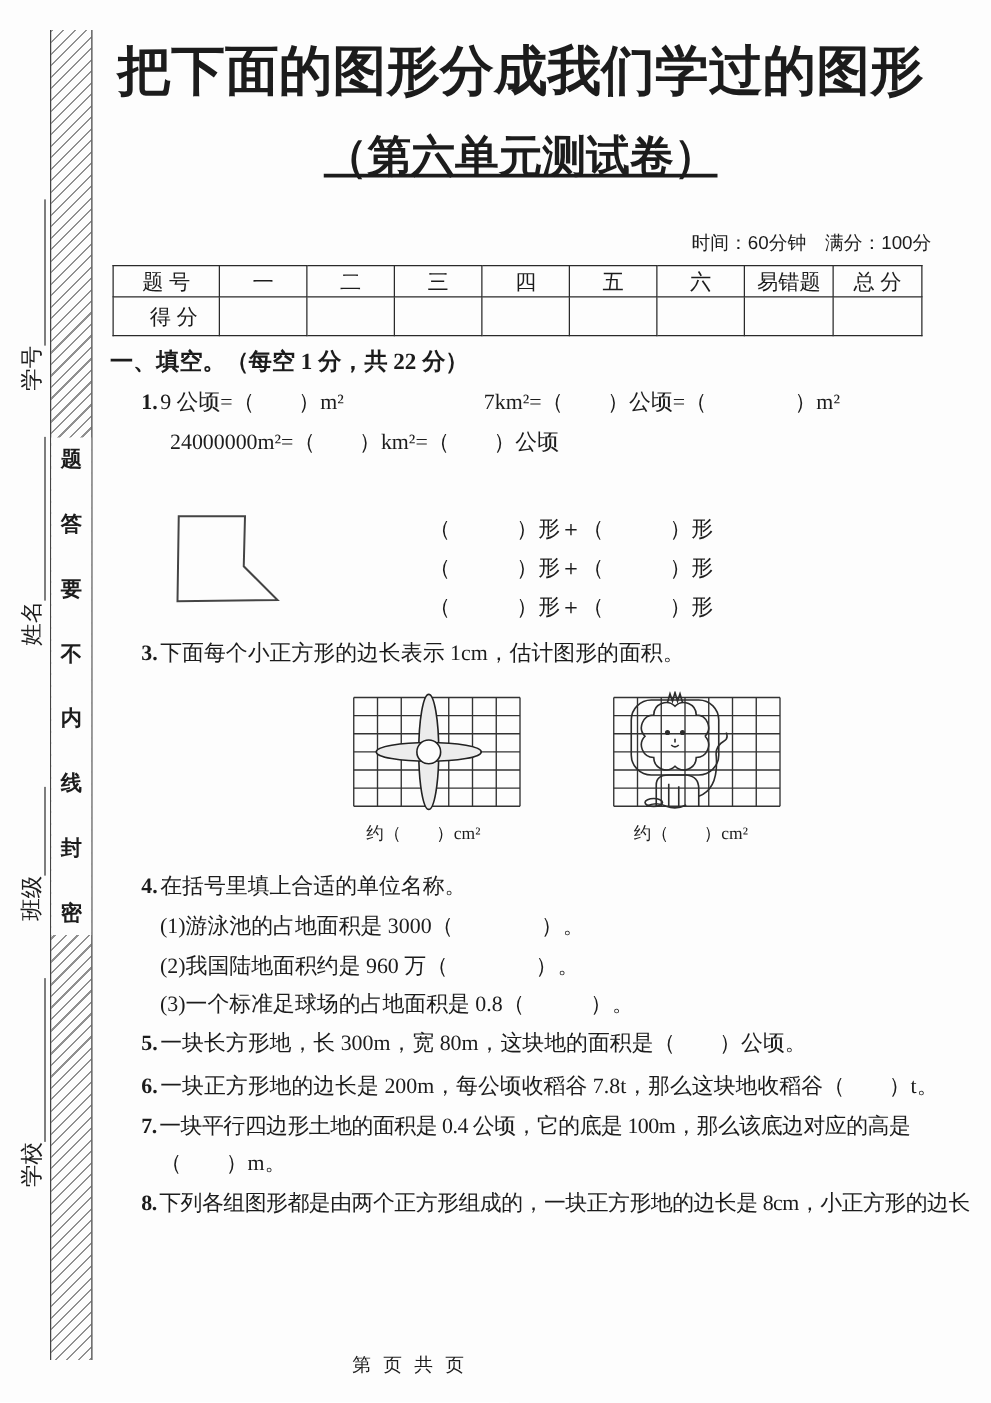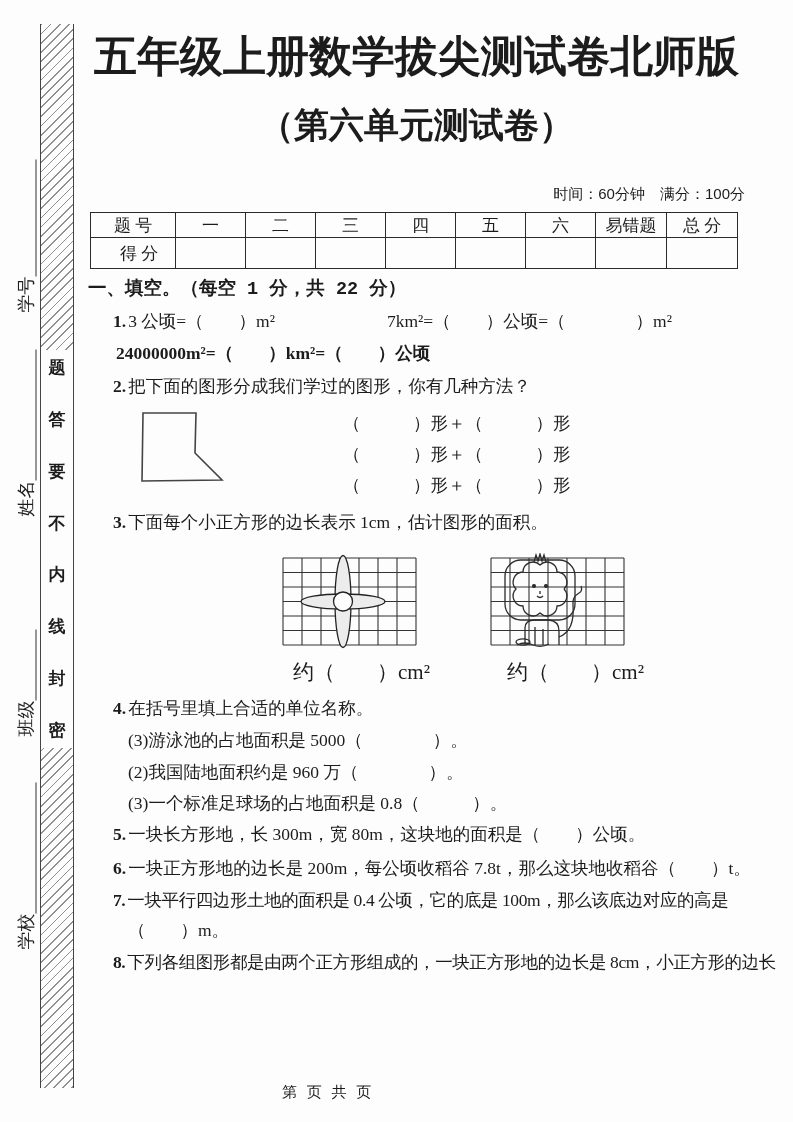--- a/index.html
+++ b/index.html
@@ -18,37 +18,37 @@
      border-left:1.8px solid #444;border-right:1.8px solid #444;box-sizing:border-box;
      background:repeating-linear-gradient(135deg,#909090 0,#909090 1.2px,transparent 1.2px,transparent 6.5px);}
   .seal-chars{position:absolute;left:0;right:0;top:326px;height:398px;background:#fdfdfd;
      display:flex;flex-direction:column;justify-content:space-between;align-items:center;
      padding:6px 0;box-sizing:border-box;font-size:17px;font-weight:bold;}
 
   
   .title{left:88px;top:28px;width:657px;text-align:center;font-size:43px;font-weight:bold;
          font-family:"Liberation Sans","DejaVu Sans",sans-serif;white-space:nowrap;}
   .subtitle{left:88px;top:102px;width:657px;text-align:center;font-size:35px;font-weight:bold;
-         font-family:"Liberation Sans","DejaVu Sans",sans-serif;white-space:nowrap;}
+         font-family:"Liberation Sans","DejaVu Sans",sans-serif;white-space:nowrap;text-decoration:underline;}
   .meta{left:380px;top:185px;width:365px;text-align:right;font-size:15px;
          font-family:"Liberation Sans","DejaVu Sans",sans-serif;white-space:nowrap;}
 
   
   table.score{position:absolute;left:90px;top:212px;width:647px;border-collapse:collapse;
          table-layout:fixed;font-size:17px;}
   table.score td{border:1.7px solid #2a2a2a;text-align:center;padding:0;}
   table.score tr.hdr td{height:24px;}
   table.score tr.scr td{height:30px;padding-left:12px;}
 
   
   .line{position:absolute;font-size:17.5px;white-space:nowrap;line-height:20px;}
   .qnum{font-weight:bold;margin-right:2px;}
   .sect{font-weight:bold;font-size:18.5px;}
   .tight{letter-spacing:-0.4px;}
-  .caption{position:absolute;font-size:21px;white-space:nowrap;}
+  .caption{position:absolute;font-size:14px;white-space:nowrap;}
 
   .footer{left:0;top:1083px;width:656px;text-align:center;font-size:15px;letter-spacing:3px;}
 
   svg{display:block;}
 </style>
 </head>
 <body>
 
 <div class="page">
 
@@ -75,21 +75,21 @@
       <span>答</span>
       <span>要</span>
       <span>不</span>
       <span>内</span>
       <span>线</span>
       <span>封</span>
       <span>密</span>
     </div>
   </div>
 
-  <div class="abs title">五年级上册数学拔尖测试卷北师版</div>
+  <div class="abs title">把下面的图形分成我们学过的图形</div>
   <div class="abs subtitle">（第六单元测试卷）</div>
   <div class="abs meta">时间：60分钟　满分：100分</div>
 
   <table class="score">
     <colgroup>
       <col style="width:85px">
         <col style="width:70px">
         <col style="width:70px">
         <col style="width:70px">
       <col style="width:70px">
@@ -117,35 +117,32 @@
       <td></td>
       <td></td>
       <td></td>
       <td></td>
       <td></td>
       <td></td>
     </tr>
   </tbody>
     </table>
 
-  <div class="line sect" style="left:88px;top:280px;font-family:Liberation Mono, monospace;">一、填空。（每空 1 分，共 22 分）</div>
+  <div class="line sect" style="left:88px;top:280px;">一、填空。（每空 1 分，共 22 分）</div>
 
   <div class="line" style="left:113px;top:311px;">
-    <span class="qnum">1.</span><span>3 公顷=（　　）m²</span>
+    <span class="qnum">1.</span><span>9 公顷=（　　）m²</span>
   </div>
   <div class="line" style="left:387px;top:311px;">
     <span>7km²=（　　）公顷=（　　　　）m²</span>
   </div>
-  <div class="line" style="left:116px;top:343px;font-weight:bold;">
+  <div class="line" style="left:136px;top:343px;">
     <span>24000000m²=（　　）km²=（　　）公顷</span>
   </div>
 
-  <div class="line" style="left:113px;top:376px;">
-    <span class="qnum">2.</span><span>把下面的图形分成我们学过的图形，你有几种方法？</span>
-  </div>
   <svg class="abs" style="left:137px;top:407px;" width="92" height="82" viewBox="0 0 92 82">
     <polygon points="6,6 59,6 58,46 85,73 5,74" fill="none" stroke="#444" stroke-width="1.6"></polygon>
   </svg>
   <div class="line" style="left:343px;top:413px;">（　　　）形＋（　　　）形</div>
   <div class="line" style="left:343px;top:444px;">（　　　）形＋（　　　）形</div>
   <div class="line" style="left:343px;top:475px;">（　　　）形＋（　　　）形</div>
 
   <div class="line" style="left:113px;top:512px;">
     <span class="qnum">3.</span><span>下面每个小正方形的边长表示 1cm，估计图形的面积。</span>
   </div>
@@ -180,21 +177,21 @@
       <path d="M70,84 Q86,78 84,52 Q83,44 90,40 M90,40 Q94,38 92,33"></path>
     </g>
   </svg>
 
   <div class="caption" style="left:293px;top:658px;">约（　　）cm²</div>
   <div class="caption" style="left:507px;top:658px;">约（　　）cm²</div>
 
   <div class="line" style="left:113px;top:698px;">
     <span class="qnum">4.</span><span>在括号里填上合适的单位名称。</span>
   </div>
-  <div class="line" style="left:128px;top:730px;">(3)游泳池的占地面积是 5000（　　　　）。</div>
+  <div class="line" style="left:128px;top:730px;">(1)游泳池的占地面积是 3000（　　　　）。</div>
   <div class="line" style="left:128px;top:762px;">(2)我国陆地面积约是 960 万（　　　　）。</div>
   <div class="line" style="left:128px;top:793px;text-align:right;">(3)一个标准足球场的占地面积是 0.8（　　　）。</div>
 
   <div class="line" style="left:113px;top:824px;">
     <span class="qnum">5.</span><span>一块长方形地，长 300m，宽 80m，这块地的面积是（　　）公顷。</span>
   </div>
 
   <div class="line" style="left:113px;top:858px;">
     <span class="qnum">6.</span><span>一块正方形地的边长是 200m，每公顷收稻谷 7.8t，那么这块地收稻谷（　　）t。</span>
   </div>

